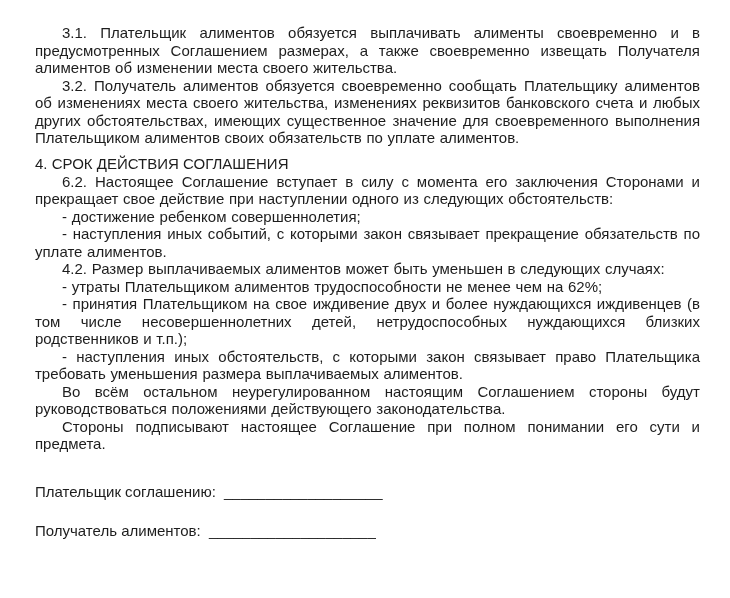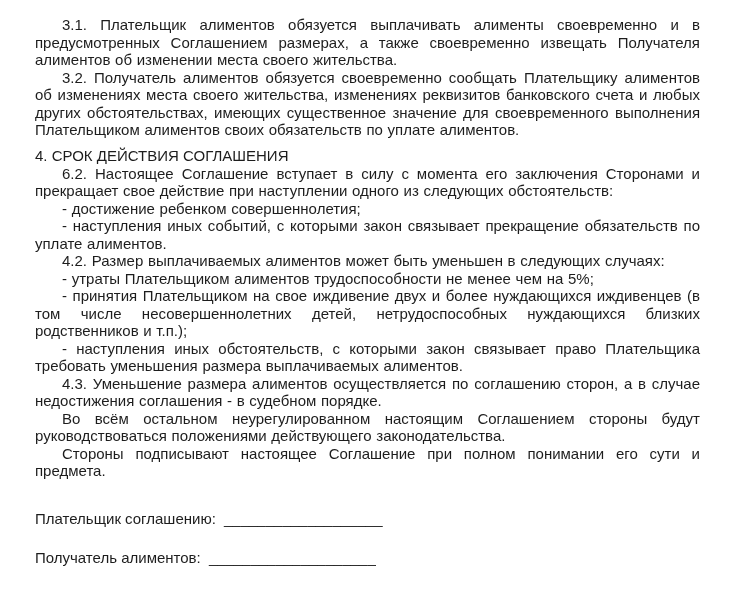--- a/index.html
+++ b/index.html
@@ -11,21 +11,21 @@
     width: 730px;
     height: 598px;
     font-family: "Liberation Sans", "DejaVu Sans", sans-serif;
     color: #1d1d1d;
     overflow: hidden;
   }
   .page {
     box-sizing: border-box;
     width: 730px;
     height: 598px;
-    padding: 16px 30px 0 35px;
+    padding: 24px 30px 0 35px;
     background: #ffffff;
   }
   .para {
     margin: 0;
     font-size: 15px;
     line-height: 17.5px;
     text-align: justify;
     text-indent: 27px;
     word-spacing: 0.5px;
   }
@@ -64,25 +64,24 @@
   <p class="para">3.1. Плательщик алиментов обязуется выплачивать алименты своевременно и в предусмотренных Соглашением размерах, а также своевременно извещать Получателя алиментов об изменении места своего жительства.</p>
   <p class="para">3.2. Получатель алиментов обязуется своевременно сообщать Плательщику алиментов об изменениях места своего жительства, изменениях реквизитов банковского счета и любых других обстоятельствах, имеющих существенное значение для своевременного выполнения Плательщиком алиментов своих обязательств по уплате алиментов.</p>
 
   <h2 class="heading">4. СРОК ДЕЙСТВИЯ СОГЛАШЕНИЯ</h2>
 
   <p class="para">6.2. Настоящее Соглашение вступает в силу с момента его заключения Сторонами и прекращает свое действие при наступлении одного из следующих обстоятельств:</p>
   <p class="para">- достижение ребенком совершеннолетия;</p>
   <p class="para">- наступления иных событий, с которыми закон связывает прекращение обязательств по уплате алиментов.</p>
 
   <p class="para">4.2. Размер выплачиваемых алиментов может быть уменьшен в следующих случаях:</p>
-  <p class="para">- утраты Плательщиком алиментов трудоспособности не менее чем на 5%;</p>
+  <p class="para">- утраты Плательщиком алиментов трудоспособности не менее чем на 62%;</p>
   <p class="para">- принятия Плательщиком на свое иждивение двух и более нуждающихся иждивенцев (в том числе несовершеннолетних детей, нетрудоспособных нуждающихся близких родственников и т.п.);</p>
   <p class="para">- наступления иных обстоятельств, с которыми закон связывает право Плательщика требовать уменьшения размера выплачиваемых алиментов.</p>
 
-  <p class="para">4.3. Уменьшение размера алиментов осуществляется по соглашению сторон, а в случае недостижения соглашения - в судебном порядке.</p>
 
   <p class="para">Во всём остальном неурегулированном настоящим Соглашением стороны будут руководствоваться положениями действующего законодательства.</p>
   <p class="para">Стороны подписывают настоящее Соглашение при полном понимании его сути и предмета.</p>
 
   <div class="signatures">
     <div class="sig-row">
       <span class="sig-label">Плательщик соглашению:</span>
       <span class="sig-line">___________________</span>
     </div>
     <div class="sig-row">

